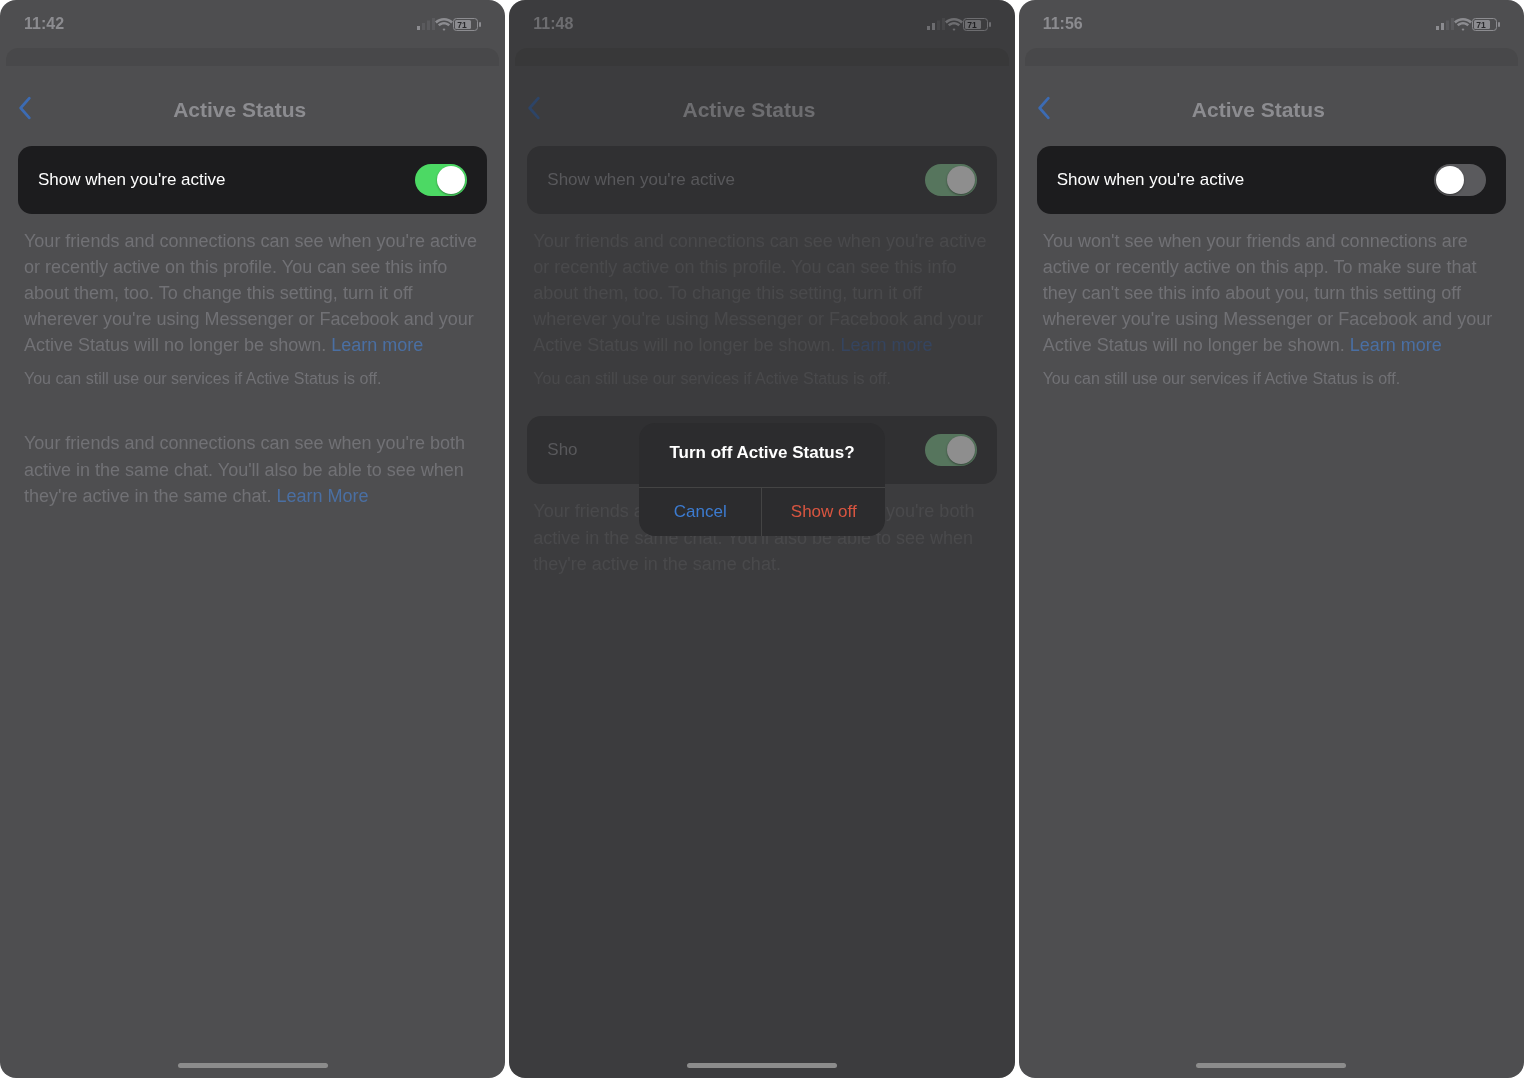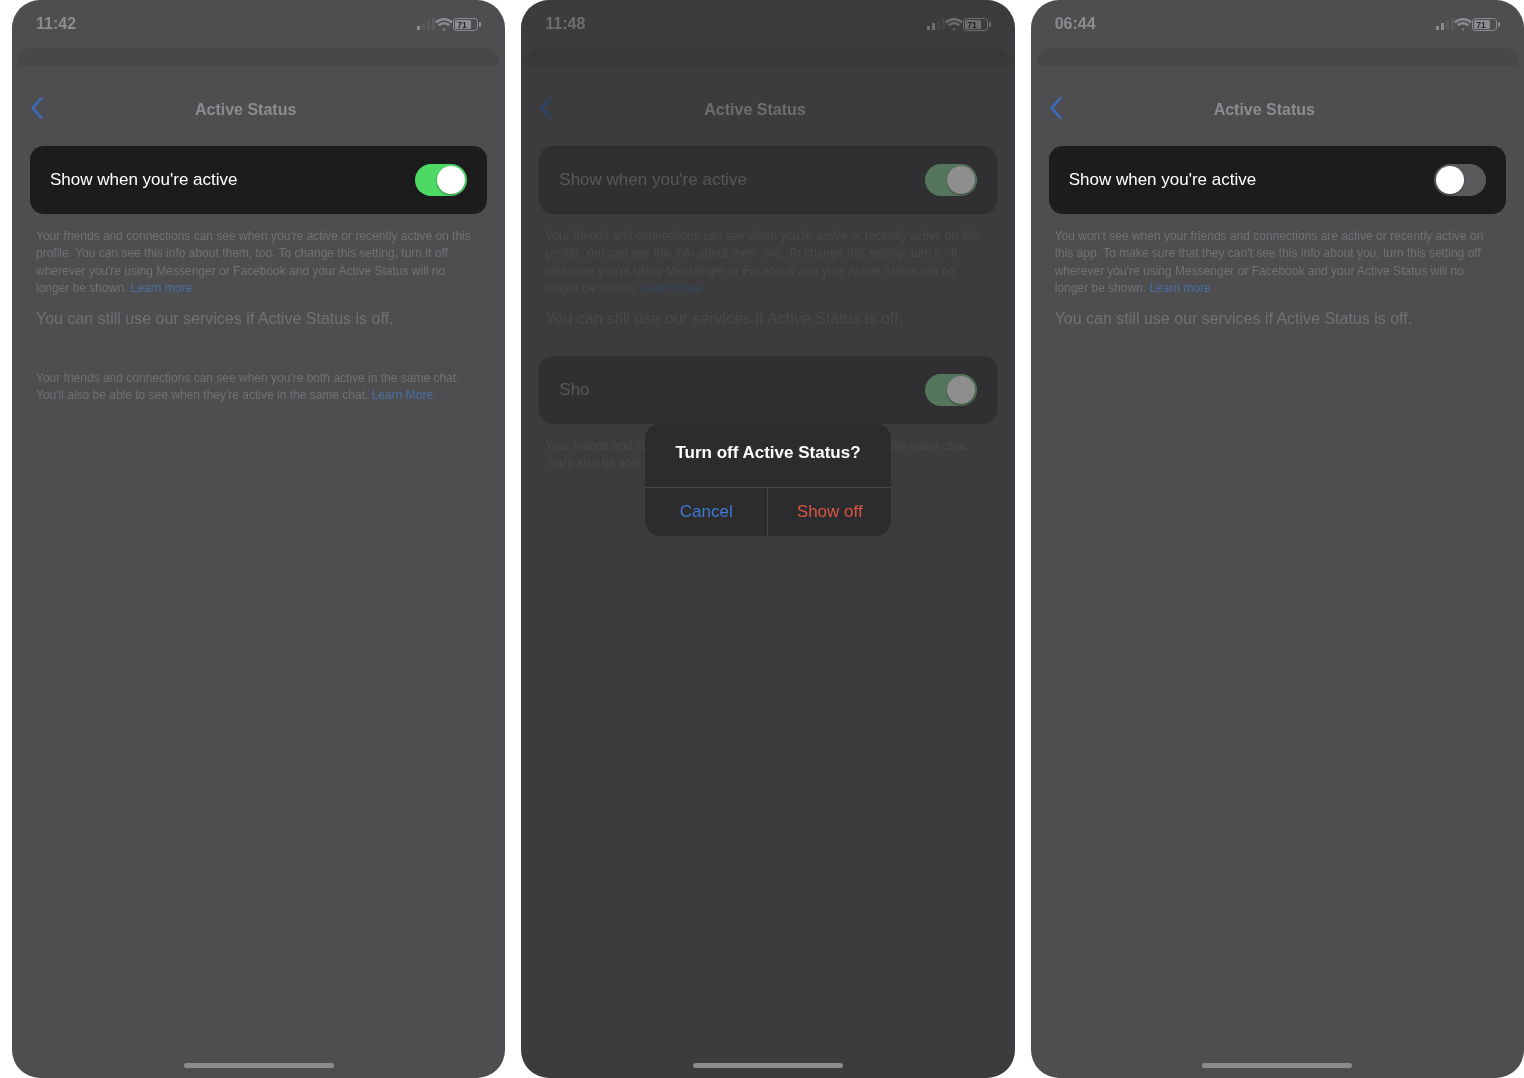--- a/index.html
+++ b/index.html
@@ -23,25 +23,24 @@
     display:flex;
     gap:4px;
     overflow:hidden;
     width:1524px;
     height:1078px;
   }
   .phone{
     flex:1;
     position:relative;
     background:var(--bg);
-    border-radius:28px;
+    border-radius:16px;
     overflow:hidden;
     display:flex;
     flex-direction:column;
-    margin-left:12px;
   }
   
   .status-bar{
     height:48px;
     display:flex;
     align-items:center;
     justify-content:space-between;
     padding:0 24px;
     color:var(--text-white);
     font-size:16px;
@@ -55,21 +54,21 @@
     height:52px;
     display:flex;
     align-items:center;
     position:relative;
     padding:0 10px;
     margin-top:18px;
   }
   .nav-title{
     flex:1;
     text-align:center;
-    font-size:16px;
+    font-size:21px;
     font-weight:600;
     color:var(--text-white);
   }
   .dimmed .nav-title{color:var(--text-muted);}
   .chevron{position:absolute;left:18px;}
   .chevron svg{width:14px;height:24px;}
   .nav-spacer{width:26px;}
   .dim-header{
     height:18px;
     background:var(--panel);
@@ -107,21 +106,21 @@
     position:absolute;width:28px;height:28px;background:#fff;border-radius:50%;
     top:2px;box-shadow:0 1px 2px rgba(0,0,0,.4);
   }
   .toggle.on{background:var(--green);}
   .toggle.on .knob{right:2px;}
   .toggle.off{background:#5a5a5d;}
   .toggle.off .knob{left:2px;}
   .toggle.on.dim{background:var(--green-dim);}
   .toggle.on.dim .knob{background:#b6b6b7;}
   .desc{
-    font-size:12px;
+    font-size:18px;
     color:var(--text-dim);
     line-height:1.45;
     padding:14px 6px 8px 6px;
   }
   .desc .link{color:var(--link);}
   .deep-dim .desc{color:#5e5e61;}
   .deep-dim .desc .link{color:#44587a;}
   .desc2{
     font-size:16px;
     color:var(--text-dim);
@@ -267,21 +266,21 @@
         <div class="dialog-btn">Cancel</div>
         <div class="dialog-btn">Show off</div>
       </div>
     </div>
   </div>
   <div class="home-ind"></div>
 </div>
 
 <div class="phone dimmed">
   <div class="status-bar">
-    <span>06:44</span>
+    <span>11:56</span>
     <span class="status-icons">
       <svg width="18" height="12" viewBox="0 0 18 12">
           <rect x="0" y="8" width="3" height="4" fill="currentColor"></rect>
           <rect x="5" y="5" width="3" height="7" fill="currentColor"></rect>
           <rect x="10" y="2.5" width="3" height="9.5" fill="#5a5a5d"></rect>
           <rect x="15" y="0" width="3" height="12" fill="#5a5a5d"></rect>
         </svg>
       <svg width="18" height="13" viewBox="0 0 18 13" fill="currentColor">
           <path d="M9 2.5c-2.8 0-5.3 1.1-7.2 2.9L0 3.6C2.4 1.4 5.5 0 9 0s6.6 1.4 9 3.6l-1.8 1.8C14.3 3.6 11.8 2.5 9 2.5zm0 4c-1.7 0-3.2.7-4.3 1.7L2.9 6.4C4.5 4.9 6.6 4 9 4s4.5.9 6.1 2.4l-1.8 1.8C12.2 7.2 10.7 6.5 9 6.5zm0 4c-.6 0-1.1.2-1.5.6L9 13l1.5-1.9c-.4-.4-.9-.6-1.5-.6z"></path>
         </svg>

